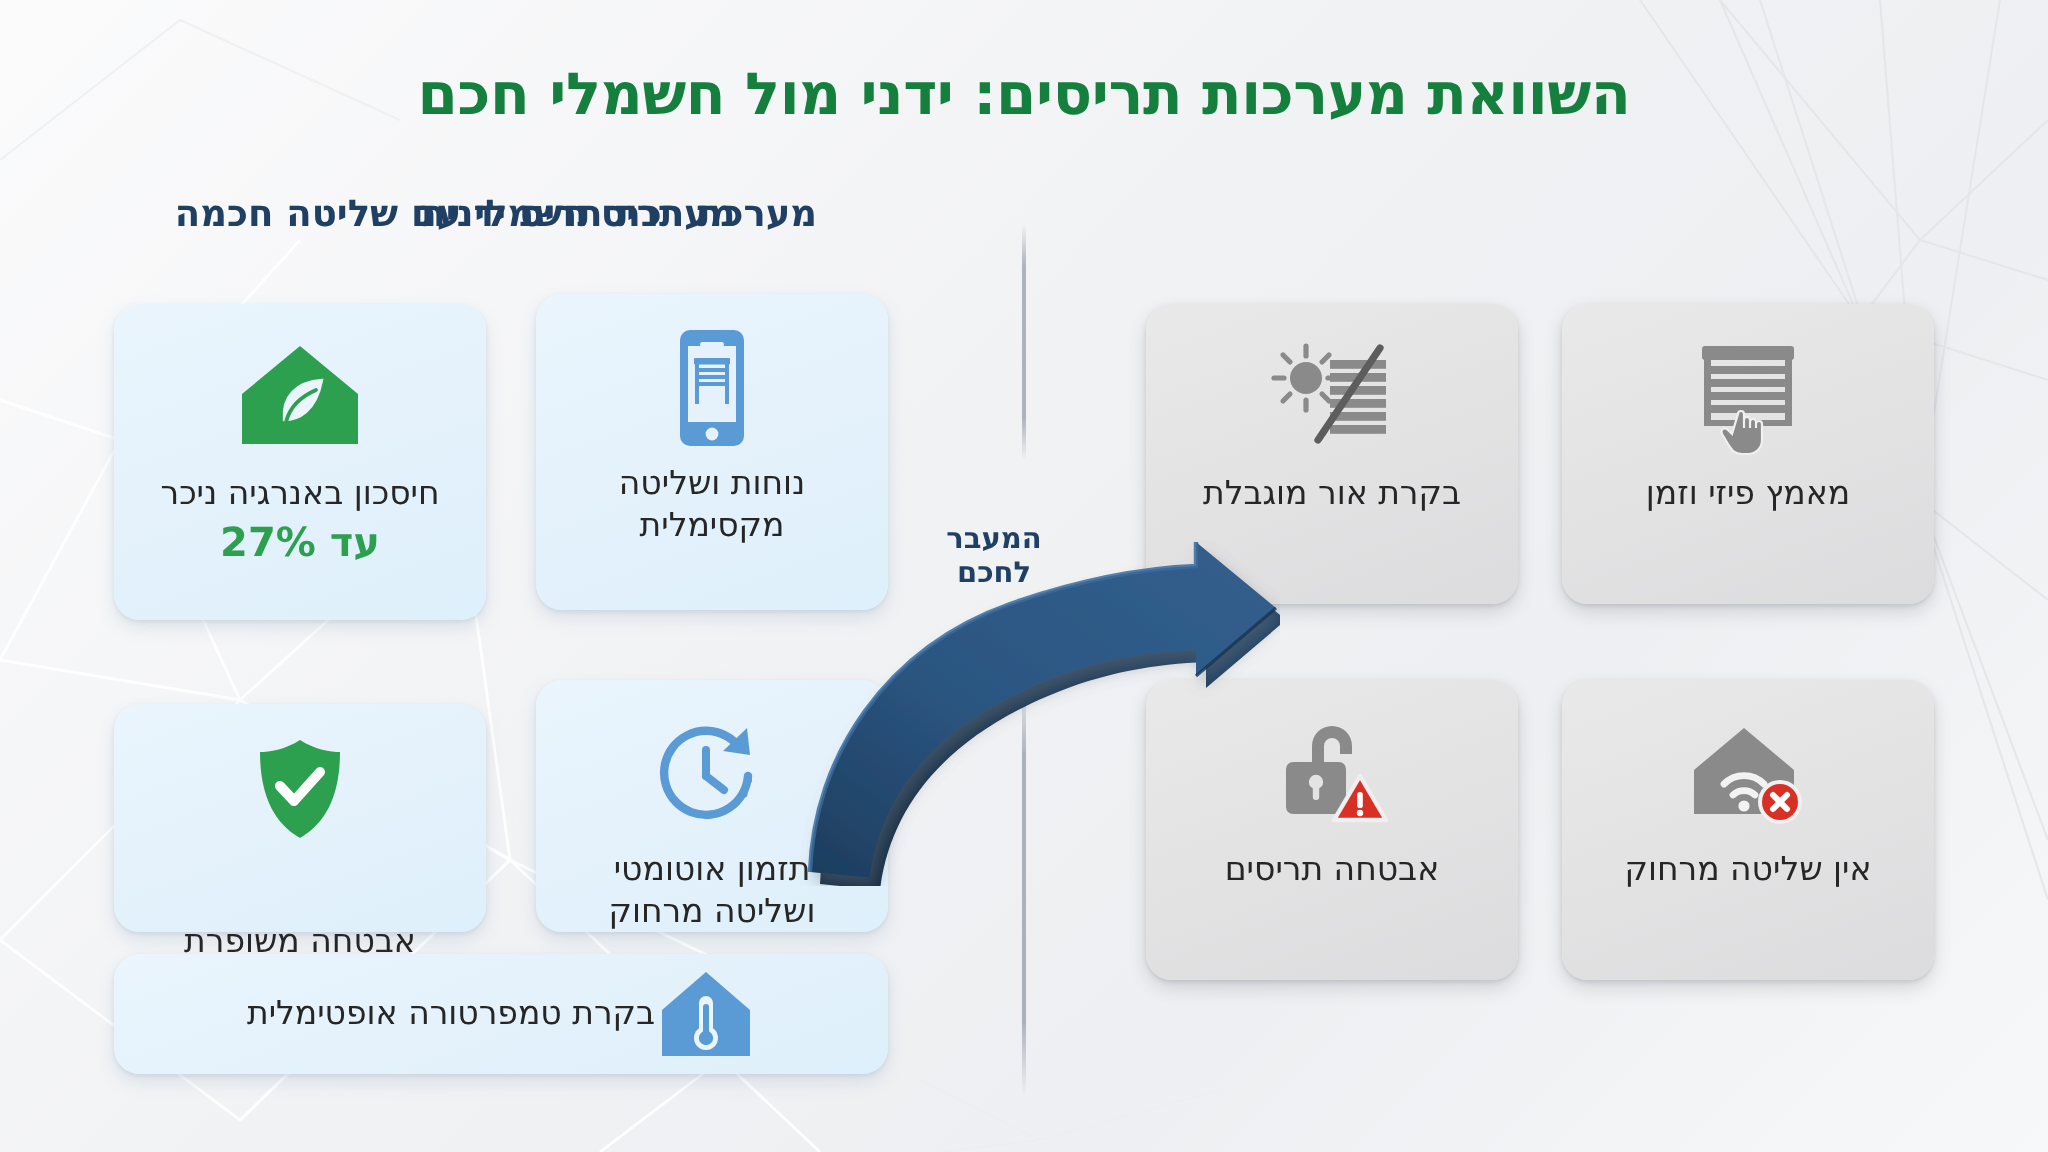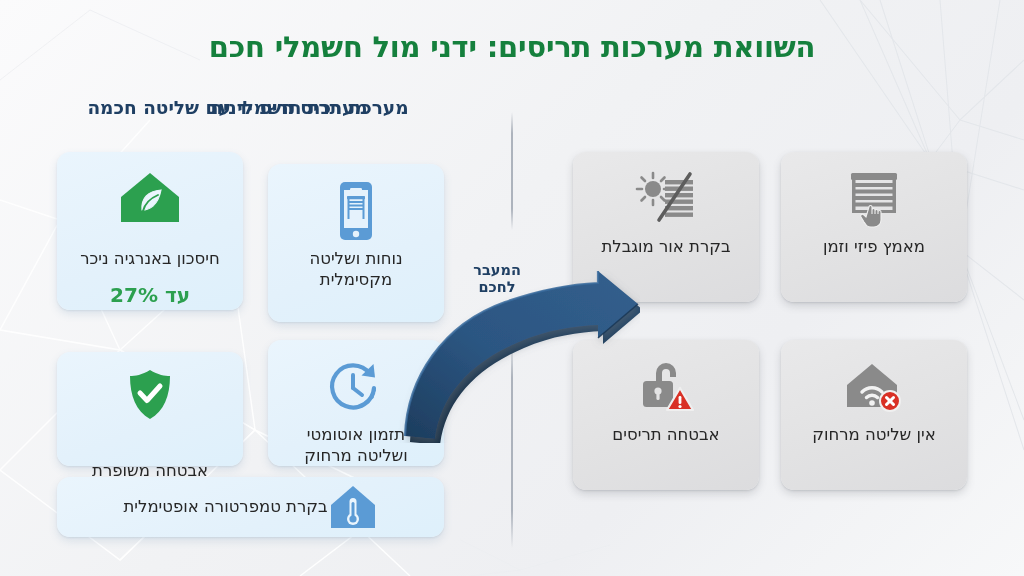--- a/index.html
+++ b/index.html
@@ -92,22 +92,22 @@
     margin-top:2px;
   }
 
   
   #card-effort        { right:57px;  top:152px; width:186px; height:150px; }
   #card-light         { right:265px; top:152px; width:186px; height:150px; }
   #card-noremote      { right:57px;  top:340px; width:186px; height:150px; }
   #card-security-low  { right:265px; top:340px; width:186px; height:150px; }
 
   
-  #card-comfort       { left:268px; top:164px; width:176px; height:158px; }
-  #card-energy        { left:57px;  top:152px; width:186px; height:158px;gap:12px; }
+  #card-comfort       { left:268px; top:147px; width:176px; height:158px; }
+  #card-energy        { left:57px;  top:152px; width:186px; height:158px; }
   #card-schedule      { left:268px; top:340px; width:176px; height:126px; }
   #card-security-high { left:57px;  top:352px; width:186px; height:114px;gap:32px; }
 
   #card-temperature {
     left:57px; top:477px; width:387px; height:60px;
     flex-direction:row; align-items:center; justify-content:center;
     padding-top:0; 
   }
   #card-temperature .card-icon { height:auto; margin-bottom:0; }
   #card-temperature .card-label { padding:0; }

